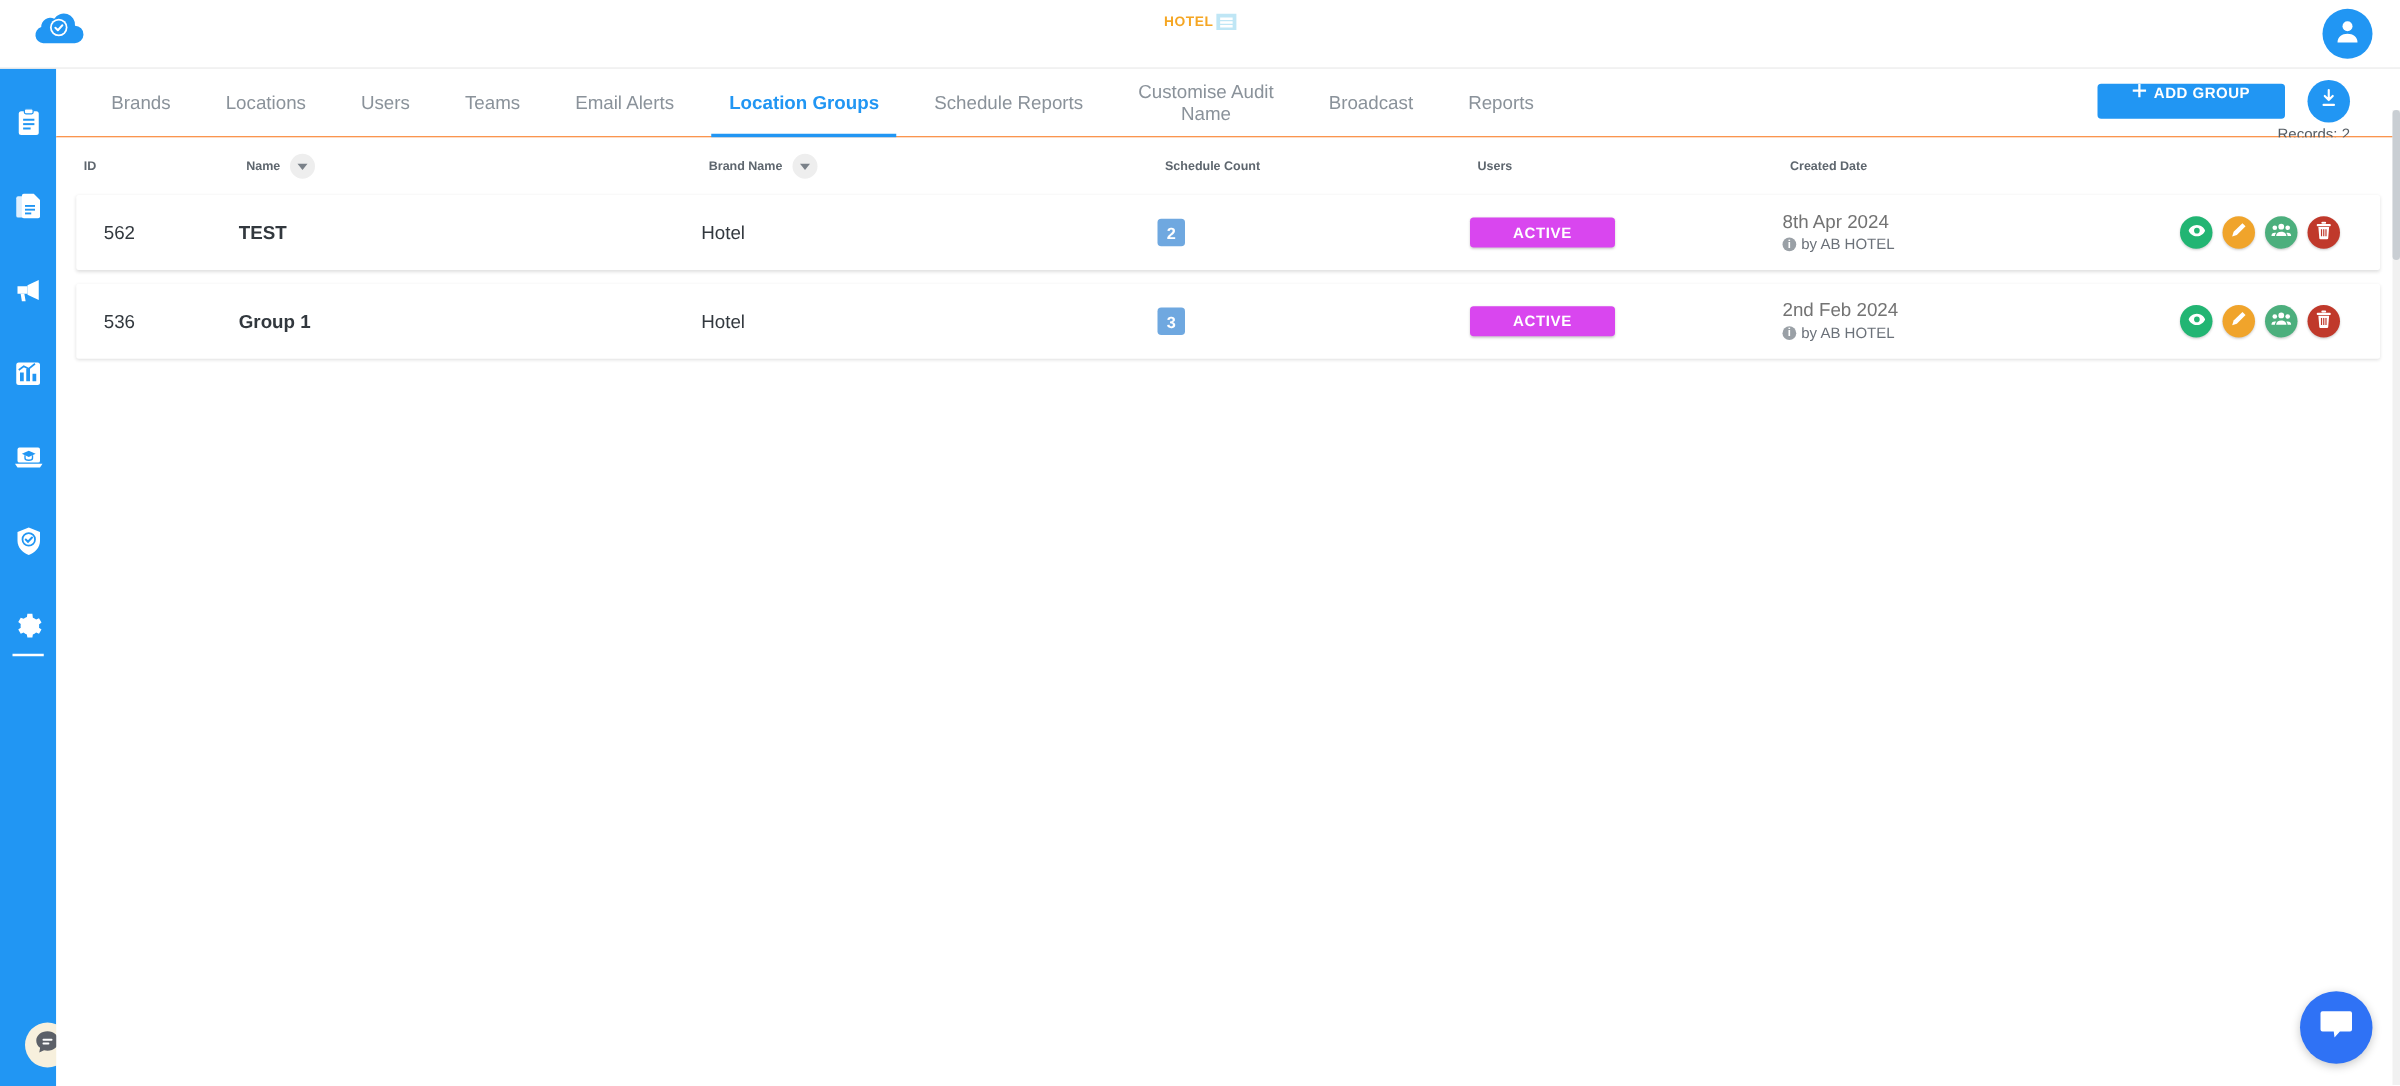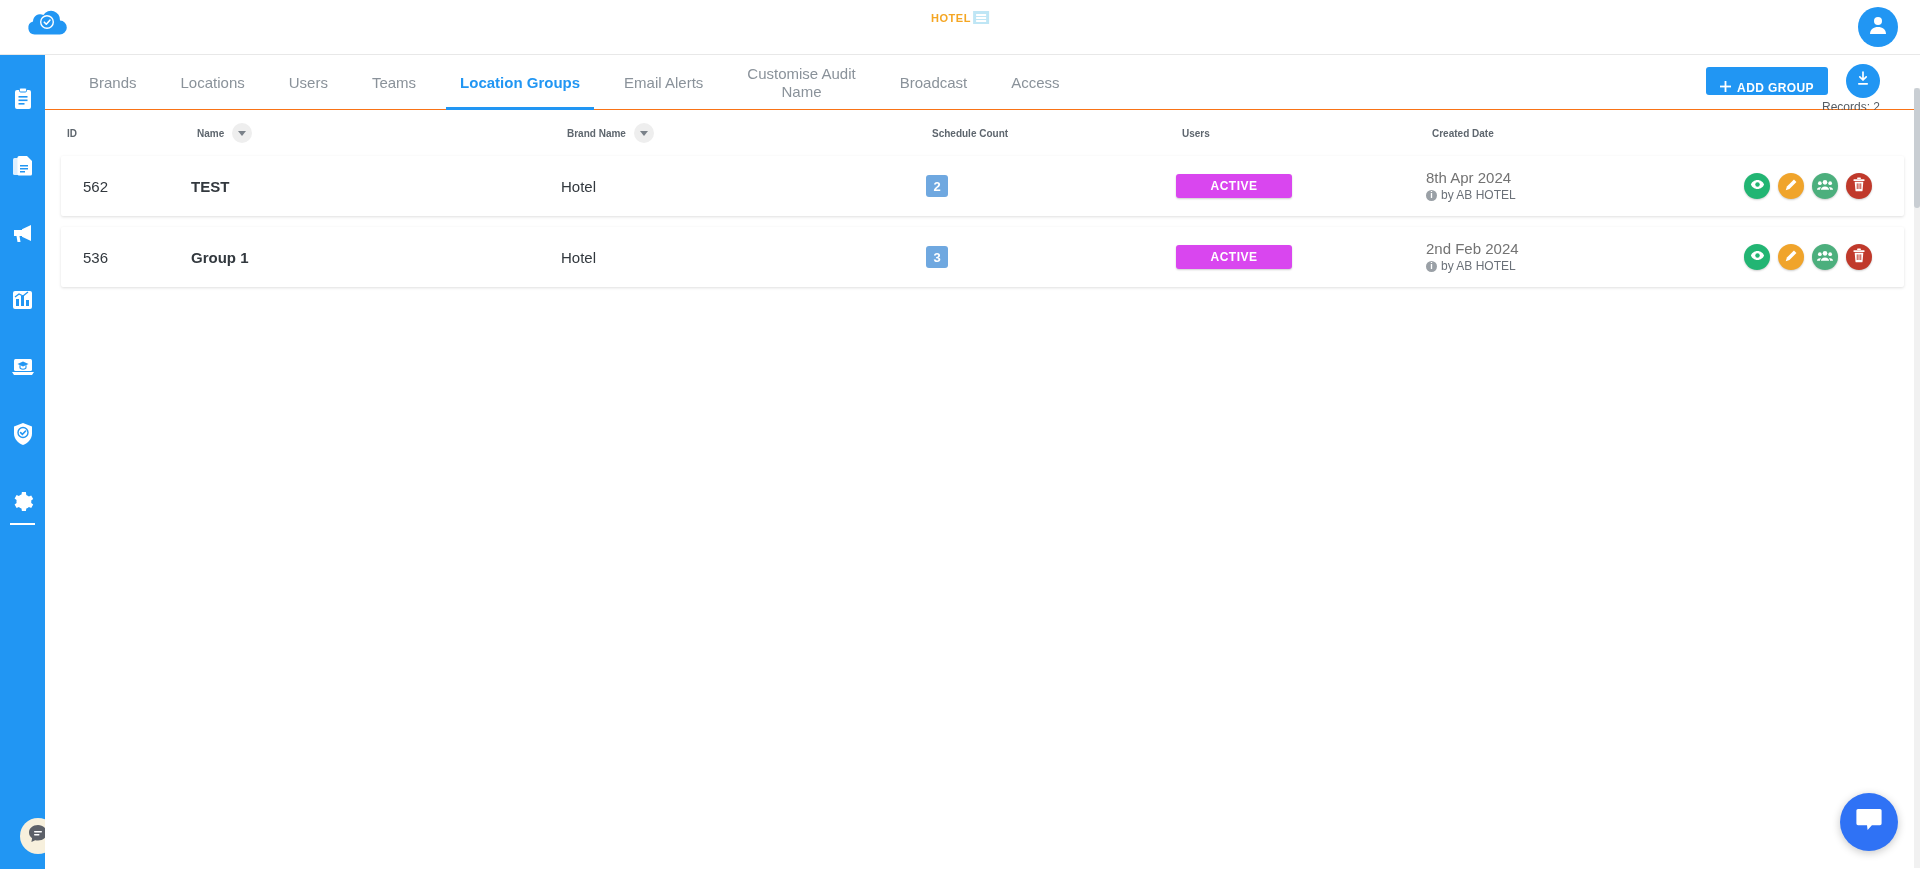--- a/index.html
+++ b/index.html
@@ -72,23 +72,23 @@
     white-space: pre-line;
   }
   .tab.active { color: #2196f3; font-weight: bold; }
   .tab.active::after {
     content: ""; position: absolute; bottom: 0; left: 8px; right: 8px;
     height: 3px; background: #2196f3;
   }
 
   .add-group-btn {
     position: absolute; right: 92px; top: 12px;
-    height: 28px; padding: 0 14px; background: #2196f3; color: #fff;
+    height: 28px; padding: 0 28px; background: #2196f3; color: #fff;
     border: none; border-radius: 3px; font-size: 12px; font-weight: bold;
-    letter-spacing: .4px; cursor: pointer; display: flex; align-items: flex-end; gap: 6px;
+    letter-spacing: .4px; cursor: pointer; display: flex; align-items: flex-start; gap: 6px;
   }
   .dl-btn {
     position: absolute; right: 40px; top: 9px;
     width: 34px; height: 34px; border-radius: 50%; background: #2196f3;
     display: flex; align-items: center; justify-content: center; cursor: pointer;
   }
   .records {
     position: absolute; right: 40px; top: 45px;
     font-size: 12px; color: #555c63;
   }
@@ -295,26 +295,27 @@
     </span>
   </div>
 </div>
 
 <div class="tabbar">
   <div class="tabs">
     <div class="tab">Brands</div>
     <div class="tab">Locations</div>
     <div class="tab">Users</div>
     <div class="tab">Teams</div>
+    <div class="tab">Email Alerts</div>
     <div class="tab active">Location Groups</div>
-    <div class="tab">Email Alerts</div>
+    <div class="tab">Schedule Reports</div>
     <div class="tab">Customise Audit
 Name</div>
     <div class="tab">Broadcast</div>
-    <div class="tab">Access</div>
+    <div class="tab">Reports</div>
   </div>
 
   <button class="add-group-btn">
     <span>
       <svg width="11" height="11" viewBox="0 0 11 11">
         <rect x="4.6" y="0" width="1.8" height="11" fill="#fff"></rect>
         <rect x="0" y="4.6" width="11" height="1.8" fill="#fff"></rect>
       </svg>
     </span>
     <span>ADD GROUP</span>

